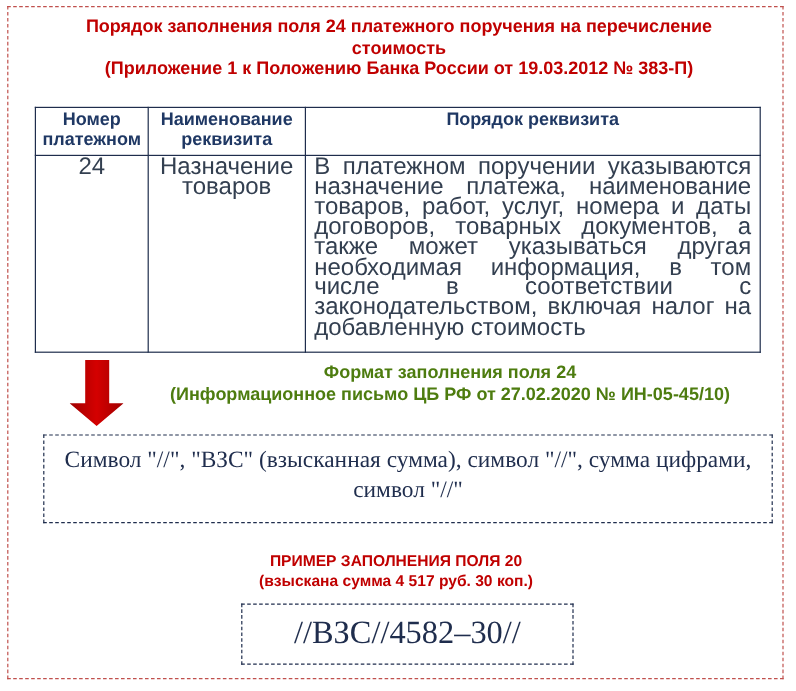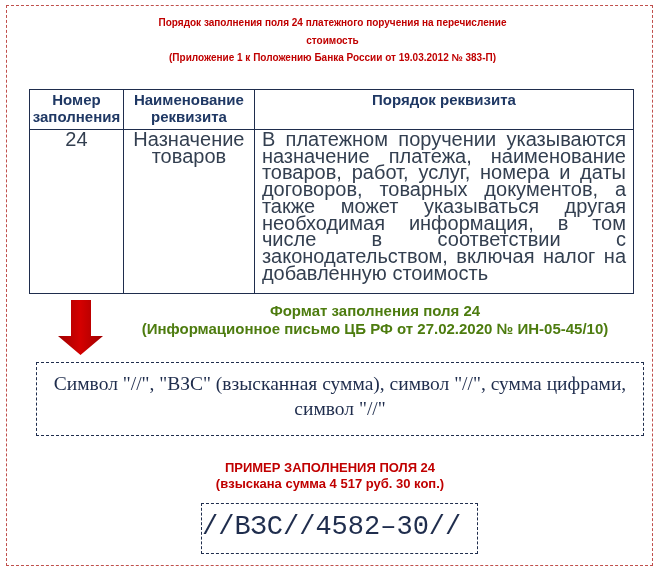--- a/index.html
+++ b/index.html
@@ -7,21 +7,21 @@
     width: 663px; height: 576px; background: #ffffff; position: relative; overflow: hidden;
     font-family: "Liberation Sans", sans-serif;
   }
   .frame {
     position: absolute; left: 6px; top: 5px; width: 647px; height: 561px;
     border: 1px dashed #c0504d; box-sizing: border-box;
   }
   .title {
     position: absolute; left: 20px; top: 14px; width: 625px;
     text-align: center; color: #c00000; font-weight: bold;
-    font-size: 10px; line-height: 17.5px;
+    font-size: 15px; line-height: 17.5px;
   }
   .title div { white-space: nowrap; }
   table.req {
     position: absolute; left: 29px; top: 89px; width: 605px; height: 205px;
     border-collapse: collapse; color: #1f2d4d;
   }
   table.req th, table.req td {
     border: 1.5px solid #1f2d4d; vertical-align: top; padding: 0;
   }
   table.req th {
@@ -44,22 +44,22 @@
     font-size: 19.5px; line-height: 25px; text-align: center; padding-top: 8px;
   }
   .example-title {
     position: absolute; left: 150px; top: 460px; width: 360px;
     text-align: center; color: #c00000; font-weight: bold;
     font-size: 13px; line-height: 16px;
   }
   .example-box {
     position: absolute; left: 201px; top: 503px; width: 277px; height: 51px;
     border: 1px dashed #1f2d4d; box-sizing: border-box;
-    font-family: Liberation Mono, monospace; color: #1f2d4d;
-    font-size: 27px; line-height: 47px; 
+    font-family: Liberation Serif, serif; color: #1f2d4d;
+    font-size: 27px; line-height: 47px; text-align: center;
   }
 </style>
 </head>
 <body>
 
 <div class="frame"></div>
 
 <div class="title">
   <div>Порядок заполнения поля 24 платежного поручения на перечисление</div>
   <div>стоимость</div>
@@ -67,21 +67,21 @@
 </div>
 
 <table class="req">
   <colgroup>
     <col style="width:94px">
     <col style="width:131px">
     <col style="width:380px">
   </colgroup>
   <thead>
     <tr>
-      <th>Номер заполнения</th>
+      <th>Номер платежном</th>
       <th>Наименование реквизита</th>
       <th>Порядок реквизита</th>
     </tr>
   </thead>
   <tbody>
     <tr>
       <td class="c1">24</td>
       <td class="c2">Назначение товаров</td>
       <td class="c3">В платежном поручении указываются назначение платежа, наименование товаров, работ, услуг, номера и даты договоров, товарных документов, а также может указываться другая необходимая информация, в том числе в соответствии с законодательством, включая налог на добавленную стоимость</td>
     </tr>
@@ -102,19 +102,19 @@
 <div class="format-title">
   <div>Формат заполнения поля 24</div>
   <div>(Информационное письмо ЦБ РФ от 27.02.2020 № ИН-05-45/10)</div>
 </div>
 
 <div class="format-box">
   <span>Символ "//", "ВЗС" (взысканная сумма), символ "//", сумма цифрами, символ "//"</span>
 </div>
 
 <div class="example-title">
-  <div>ПРИМЕР ЗАПОЛНЕНИЯ ПОЛЯ 24</div>
+  <div>ПРИМЕР ЗАПОЛНЕНИЯ ПОЛЯ 20</div>
   <div>(взыскана сумма 4 517 руб. 30 коп.)</div>
 </div>
 
 <div class="example-box">
   <span>//ВЗС//4582–30//</span>
 </div>
 
 </body></html>

